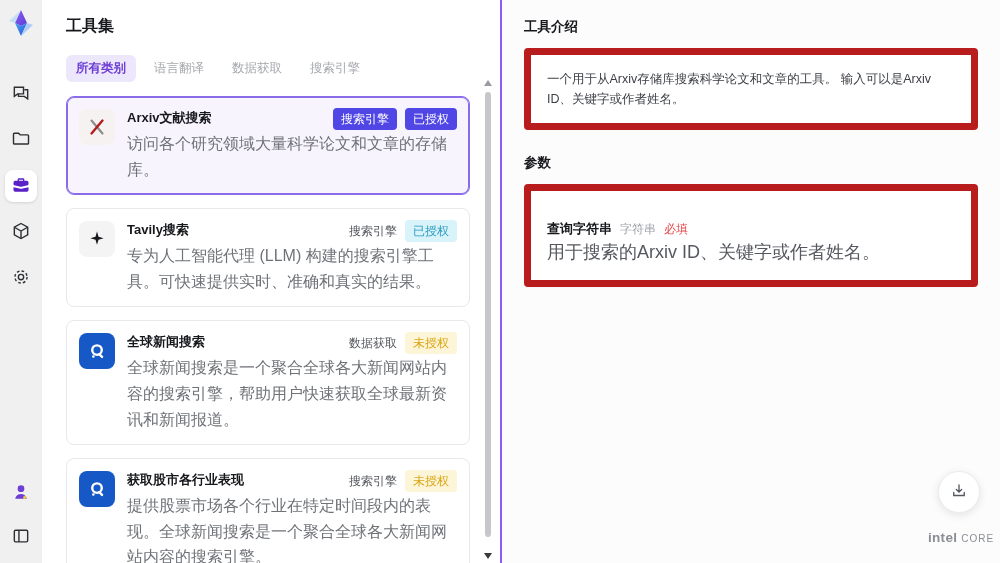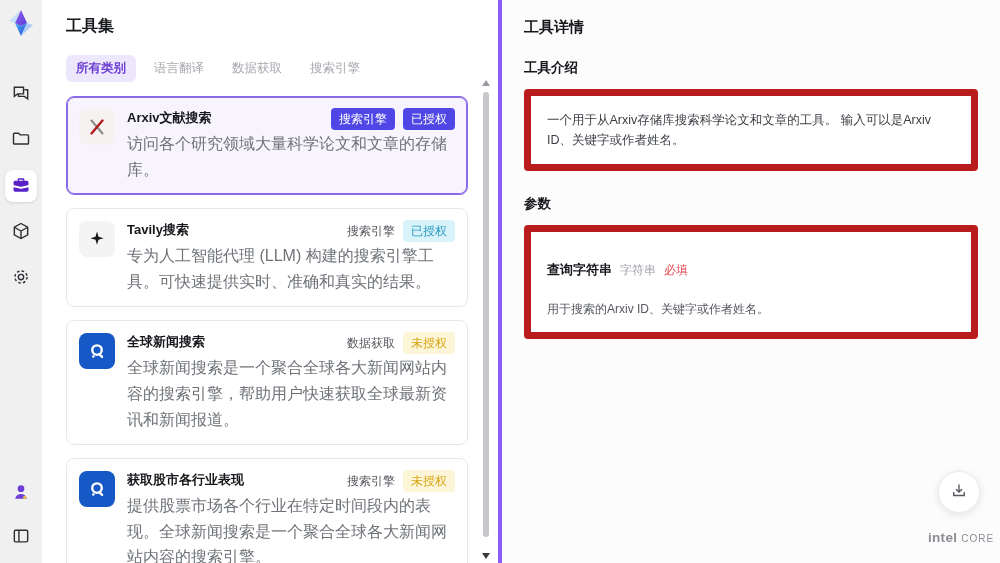--- a/index.html
+++ b/index.html
@@ -20,21 +20,21 @@
     width:32px; height:32px; border-radius:8px; display:flex;
     align-items:center; justify-content:center; margin-bottom:14px; cursor:pointer;
   }
   .rail-item.active { background:#fff; box-shadow:0 1px 3px rgba(0,0,0,.12); }
   .rail-spacer { flex:1; }
   .rail-bottom { display:flex; flex-direction:column; align-items:center; gap:12px; }
 
   
   .main {
     width:460px; flex-shrink:0; position:relative; background:#fff;
-    border-right:4px solid #8b5cf6; padding:16px 30px 0 24px; height:563px; overflow:hidden;
+    border-right:2px solid #8b5cf6; padding:16px 30px 0 24px; height:563px; overflow:hidden;
   }
   .main h1 { font-size:16px; font-weight:bold; color:#17181c; margin-bottom:18px; }
   .tabs { display:flex; align-items:flex-start; gap:8px; margin-bottom:14px; }
   .tab {
     font-size:12.5px; color:#a6a8ad; padding:5px 10px; border-radius:6px;
     cursor:pointer; white-space:nowrap;
   }
   .tab.active { background:#ede7fb; color:#6d3fd4; font-weight:bold; }
 
   .cards { display:flex; flex-direction:column; gap:13px; }
@@ -77,21 +77,21 @@
   .detail h2 { font-size:13.5px; font-weight:bold; color:#17181c; margin-bottom:12px; }
   .panel-card {
     background:#fff; border:7px solid #b91c1c; border-radius:4px;
     padding:14px 16px; margin-bottom:24px; box-shadow:0 1px 2px rgba(0,0,0,.02);
   }
   .intro-text { font-size:12.5px; color:#3c3f45; line-height:1.6; }
   .param-head { display:flex; align-items:baseline; gap:8px; }
   .param-name { font-size:13px; font-weight:bold; color:#17181c; }
   .param-type { font-size:12px; color:#9a9da3; }
   .param-required { font-size:12px; color:#e5484d;margin-top:16px; }
-  .param-desc { font-size:12px; color:#55585e; margin-top:21px; line-height:1.5; }
+  .param-desc { font-size:18px; color:#55585e; margin-top:1px; line-height:1.5; }
 
   
   .fab {
     position:absolute; right:20px; bottom:50px; width:42px; height:42px; border-radius:50%;
     background:#fff; border:1px solid #ececee; box-shadow:0 2px 8px rgba(0,0,0,.10);
     display:flex; align-items:center; justify-content:center; cursor:pointer;
   }
   .brand {
     position:absolute; right:12px; bottom:18px; width:60px; text-align:center;
     color:#8a8d93; font-size:13px; letter-spacing:.3px; white-space:nowrap;
@@ -285,21 +285,20 @@
     </div>
 
     <div class="sbar">
       <div class="up"></div>
       <div class="thumb"></div>
       <div class="down"></div>
     </div>
   </div>
 
   <div class="detail">
-    <h1>工具详情</h1>
 
     <h2>工具介绍</h2>
     <div class="panel-card">
       <div class="intro-text">一个用于从Arxiv存储库搜索科学论文和文章的工具。 输入可以是Arxiv ID、关键字或作者姓名。</div>
     </div>
 
     <h2>参数</h2>
     <div class="panel-card">
       <div class="param-head">
         <span class="param-name">查询字符串</span>

